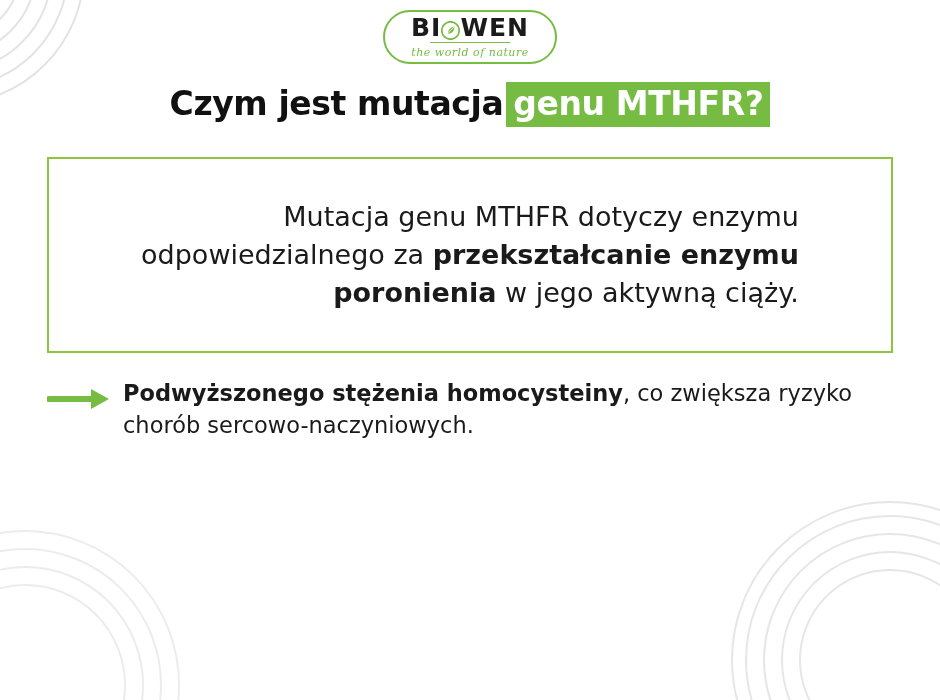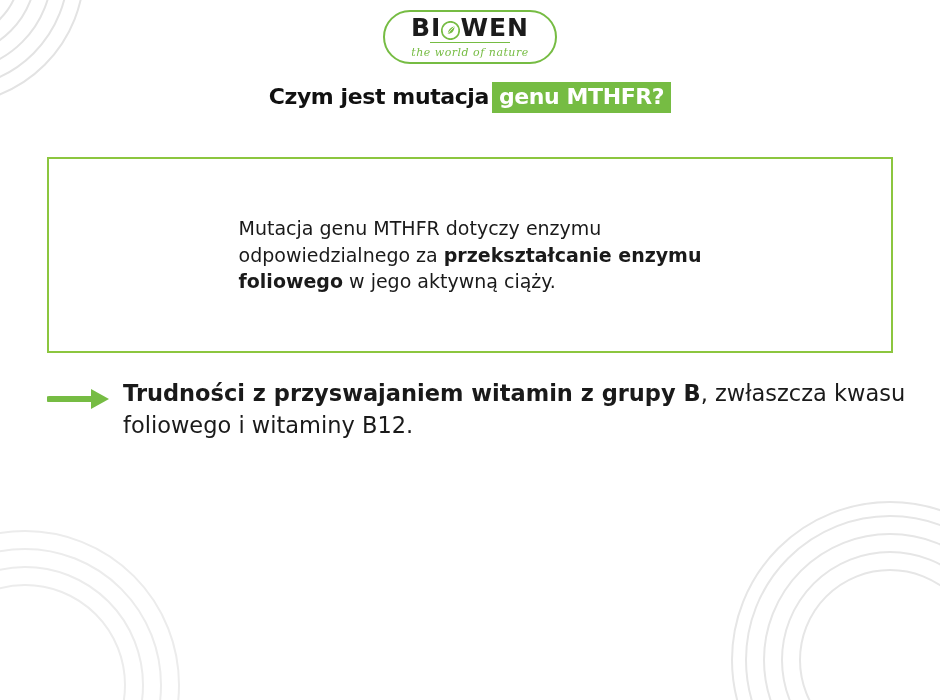--- a/index.html
+++ b/index.html
@@ -78,21 +78,21 @@
     margin-top: 2px;
   }
 
   
   .title {
     position: absolute;
     top: 84px;
     left: 0;
     width: 940px;
     text-align: center;
-    font-size: 22px;
+    font-size: 33px;
     font-weight: bold;
     color: #111111;
     letter-spacing: -0.4px;
     white-space: nowrap;
   }
   .title .hl {
     background: #76bc43;
     color: #ffffff;
     padding: 2px 7px 4px 7px;
     margin-left: 3px;
@@ -105,22 +105,22 @@
     left: 47px;
     width: 846px;
     height: 196px;
     border: 2px solid #8cc63f;
     box-sizing: border-box;
     display: flex;
     align-items: center;
     justify-content: center;
   }
   .intro-text {
-    text-align: left;
-    font-size: 19px;
+    text-align: right;
+    font-size: 27px;
     line-height: 1.41;
     color: #1a1a1a;
     padding: 0 14px;
   }
   .intro-text b { font-weight: bold; }
 
   
   .bullets {
     position: absolute;
     top: 378px;
@@ -195,33 +195,33 @@
 </div>
 
 <div class="title">
   <span>Czym jest mutacja</span><span class="hl">genu MTHFR?</span>
 </div>
 
 <div class="intro-box">
   <div class="intro-text">
     <span>Mutacja genu MTHFR dotyczy enzymu</span><br>
     <span>odpowiedzialnego za </span><b>przekształcanie enzymu</b><br>
-    <b>foliowego</b><span> w jego aktywną ciąży.</span><br>
+    <b>poronienia</b><span> w jego aktywną ciąży.</span><br>
   </div>
 </div>
 
 <div class="bullets">
-
 
   <div class="bullet">
     <div class="arrow">
       <svg width="70" height="26" viewBox="0 0 70 26">
         <path d="M2 13 H48" stroke="#76bc43" stroke-width="6" fill="none" stroke-linecap="round"></path>
         <path d="M44 3 L62 13 L44 23 Z" fill="#76bc43"></path>
       </svg>
     </div>
     <div class="bullet-text">
-      <b>Trudności z przyswajaniem witamin z grupy B</b><span>, zwłaszcza kwasu foliowego i witaminy B12.</span>
+      <b>Podwyższonego stężenia homocysteiny</b><span>, co zwiększa ryzyko chorób sercowo-naczyniowych.</span>
     </div>
   </div>
 
 
+
 </div>
 
 </body></html>

